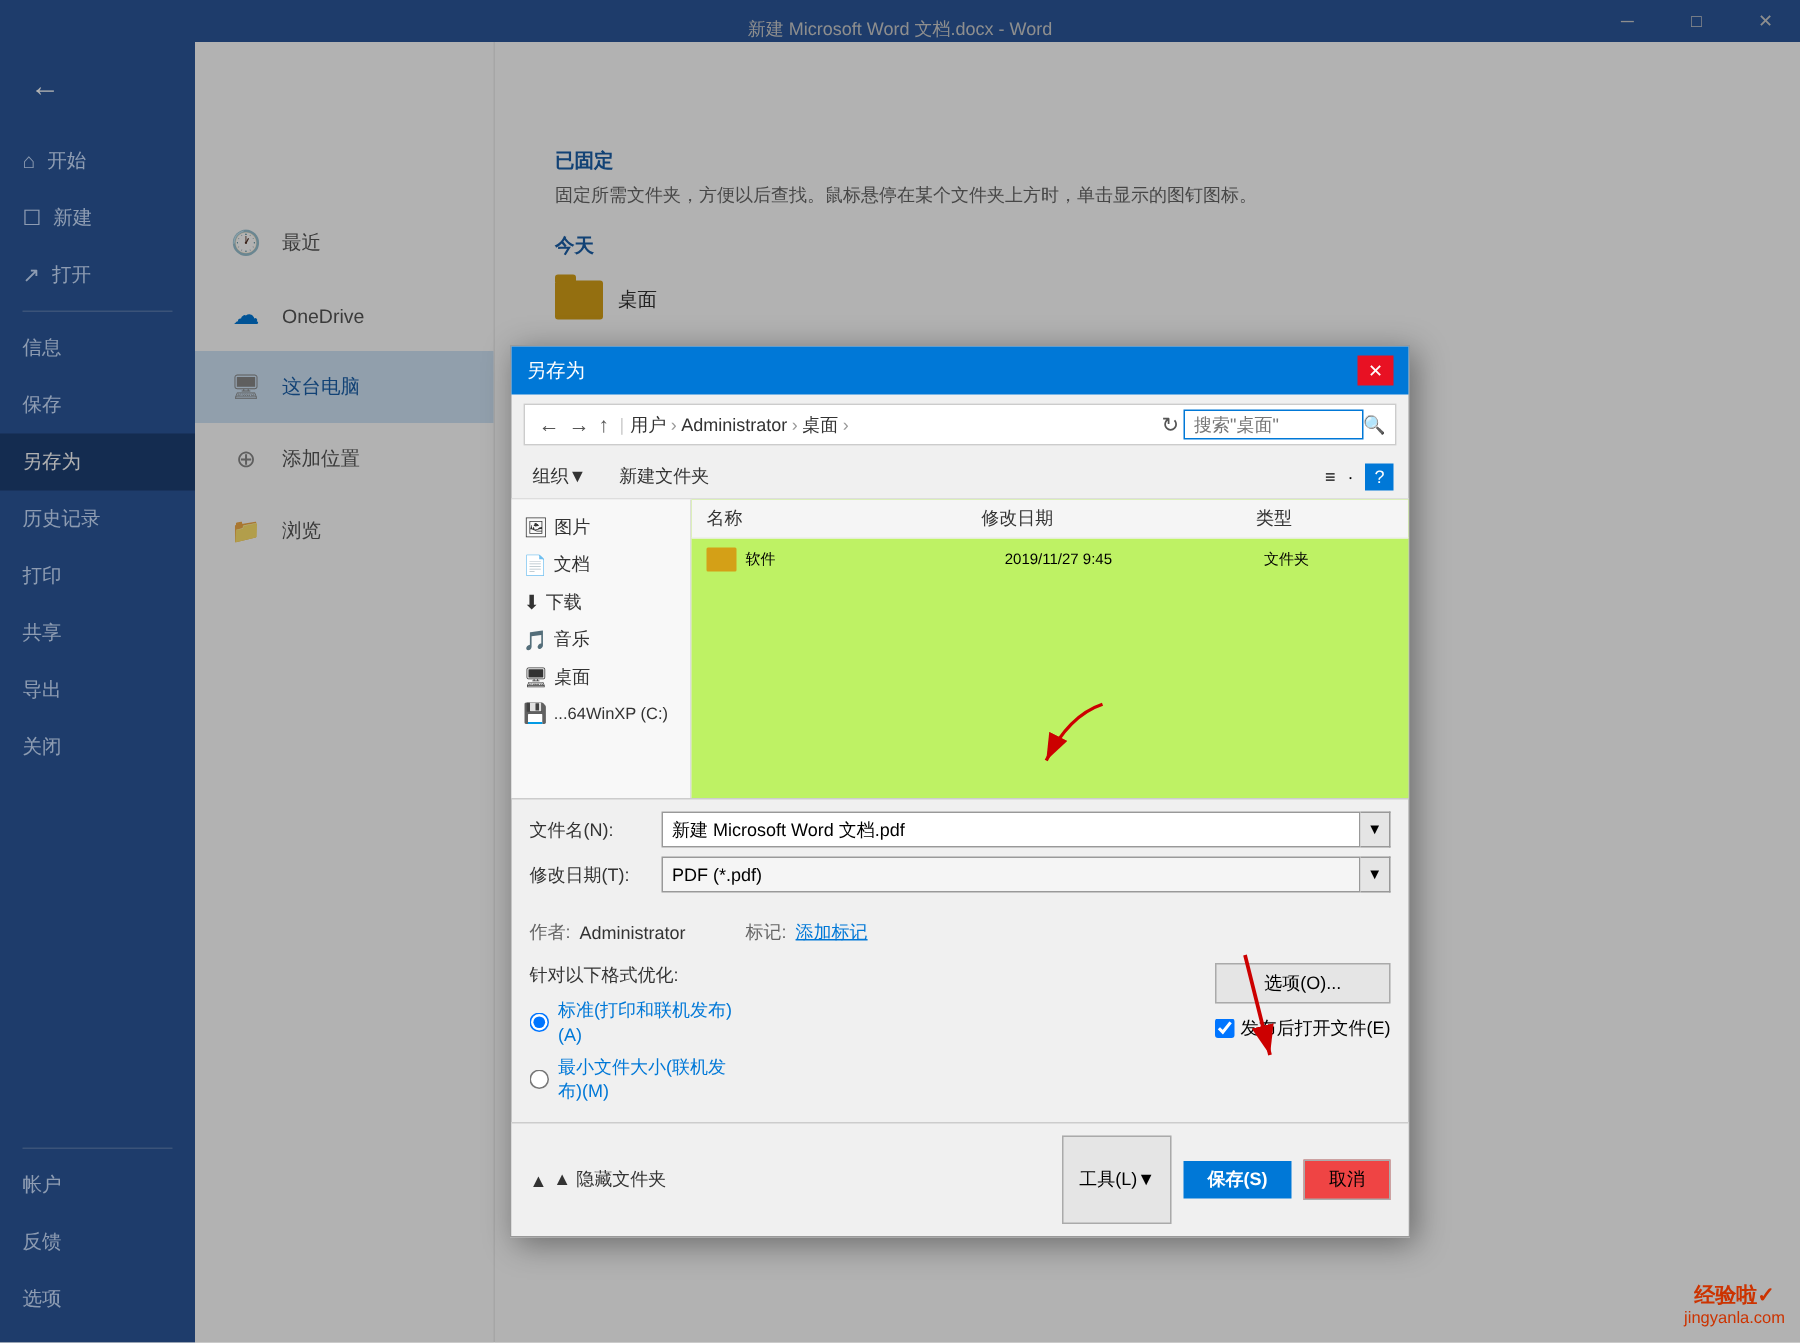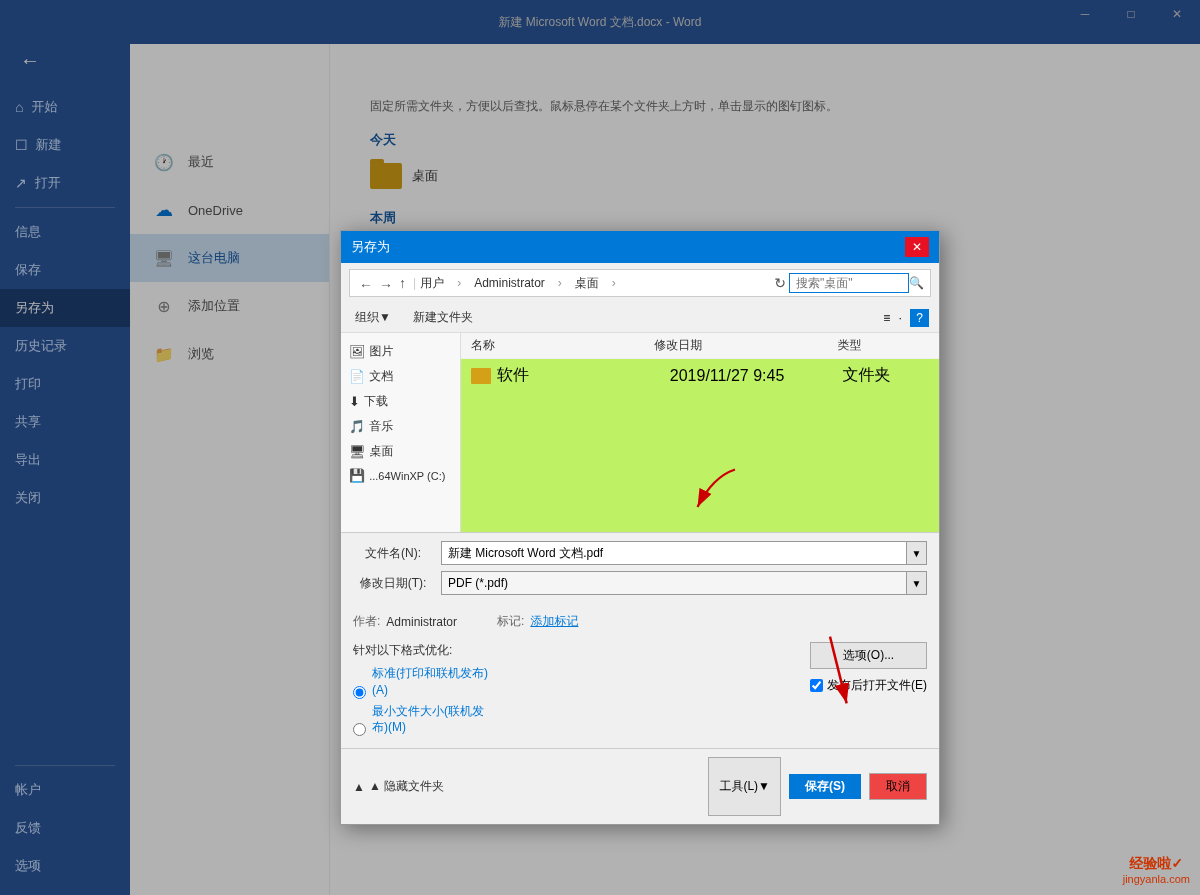--- a/index.html
+++ b/index.html
@@ -9,24 +9,24 @@
       overflow: hidden;
       font-family: 'Microsoft YaHei', SimSun, sans-serif;
       background: #f0f0f0;
       position: relative;
     }
 
     
     .title-bar {
       position: absolute;
       top: 0; left: 0; right: 0;
-      height: 44px;
+      height: 28px;
       background: #2b579a;
       display: flex;
-      align-items: center;
+      align-items: flex-end;
       justify-content: center;
       color: #ccc;
       font-size: 12px;
       z-index: 1;
     }
     .title-bar-controls {
       position: absolute;
       right: 0;
       top: 0;
       display: flex;
@@ -238,21 +238,21 @@
       border: none;
       cursor: pointer;
       font-size: 14px;
       color: #555;
       padding: 0 3px;
     }
     .addr-path {
       flex: 1;
       display: flex;
       align-items: center;
-      gap: 13px;
+      gap: 3px;
       font-size: 12px;
     }
     .addr-sep { color: #999; }
     .addr-search {
       border: 1px solid #0078d7;
       padding: 2px 6px;
       font-size: 12px;
       width: 120px;
     }
     .addr-search-icon {
@@ -330,21 +330,21 @@
       border-bottom: 1px solid #eee;
       background: #f5f5f5;
     }
     .file-col-name { flex: 2; }
     .file-col-date { flex: 2; }
     .file-col-type { flex: 1; }
     .file-list-item {
       display: flex;
       align-items: center;
       padding: 6px 10px;
-      font-size: 16px;
+      font-size: 10px;
       cursor: pointer;
     }
     .file-item-icon {
       width: 20px;
       height: 16px;
       background: #d4a017;
       border-radius: 1px;
       margin-right: 6px;
       position: relative;
       flex-shrink: 0;
@@ -358,21 +358,21 @@
       padding: 8px 12px;
       font-size: 12px;
     }
     .form-row {
       display: flex;
       align-items: center;
       margin-bottom: 6px;
     }
     .form-label {
       width: 80px;
-      text-align: center;
+      text-align: left;
       margin-right: 8px;
       color: #333;
       font-size: 12px;
     }
     .form-input {
       flex: 1;
       height: 24px;
       border: 1px solid #999;
       padding: 2px 6px;
       font-size: 12px;
@@ -410,21 +410,21 @@
     .authors-value { color: #333; }
     .tags-link { color: #0078d7; cursor: pointer; text-decoration: underline; }
 
     
     .optimize-section {
       padding: 6px 12px;
       font-size: 12px;
     }
     .radio-row {
       display: flex;
-      align-items: flex-end;
+      align-items: center;
       gap: 6px;
       margin-bottom: 4px;
     }
     .radio-text { color: #0078d7; line-height: 1.4; }
 
     
     .dialog-bottom {
       display: flex;
       align-items: center;
       padding: 8px 12px;
@@ -605,20 +605,21 @@
     </div>
     <div class="nav-item">
       <div class="nav-icon">📁</div>
       <span>浏览</span>
     </div>
   </div>
 </div>
 
 <div class="content-panel">
   <div style="height:50px;"></div>
+  <div class="section-label">已固定</div>
   <div class="section-desc">固定所需文件夹，方便以后查找。鼠标悬停在某个文件夹上方时，单击显示的图钉图标。</div>
 
   <div class="section-label">今天</div>
   <div class="folder-item">
     <div class="folder-icon"></div>
     <span>桌面</span>
   </div>
 
   <div class="section-label" style="margin-top:12px;">本周</div>
   <div class="folder-item">

